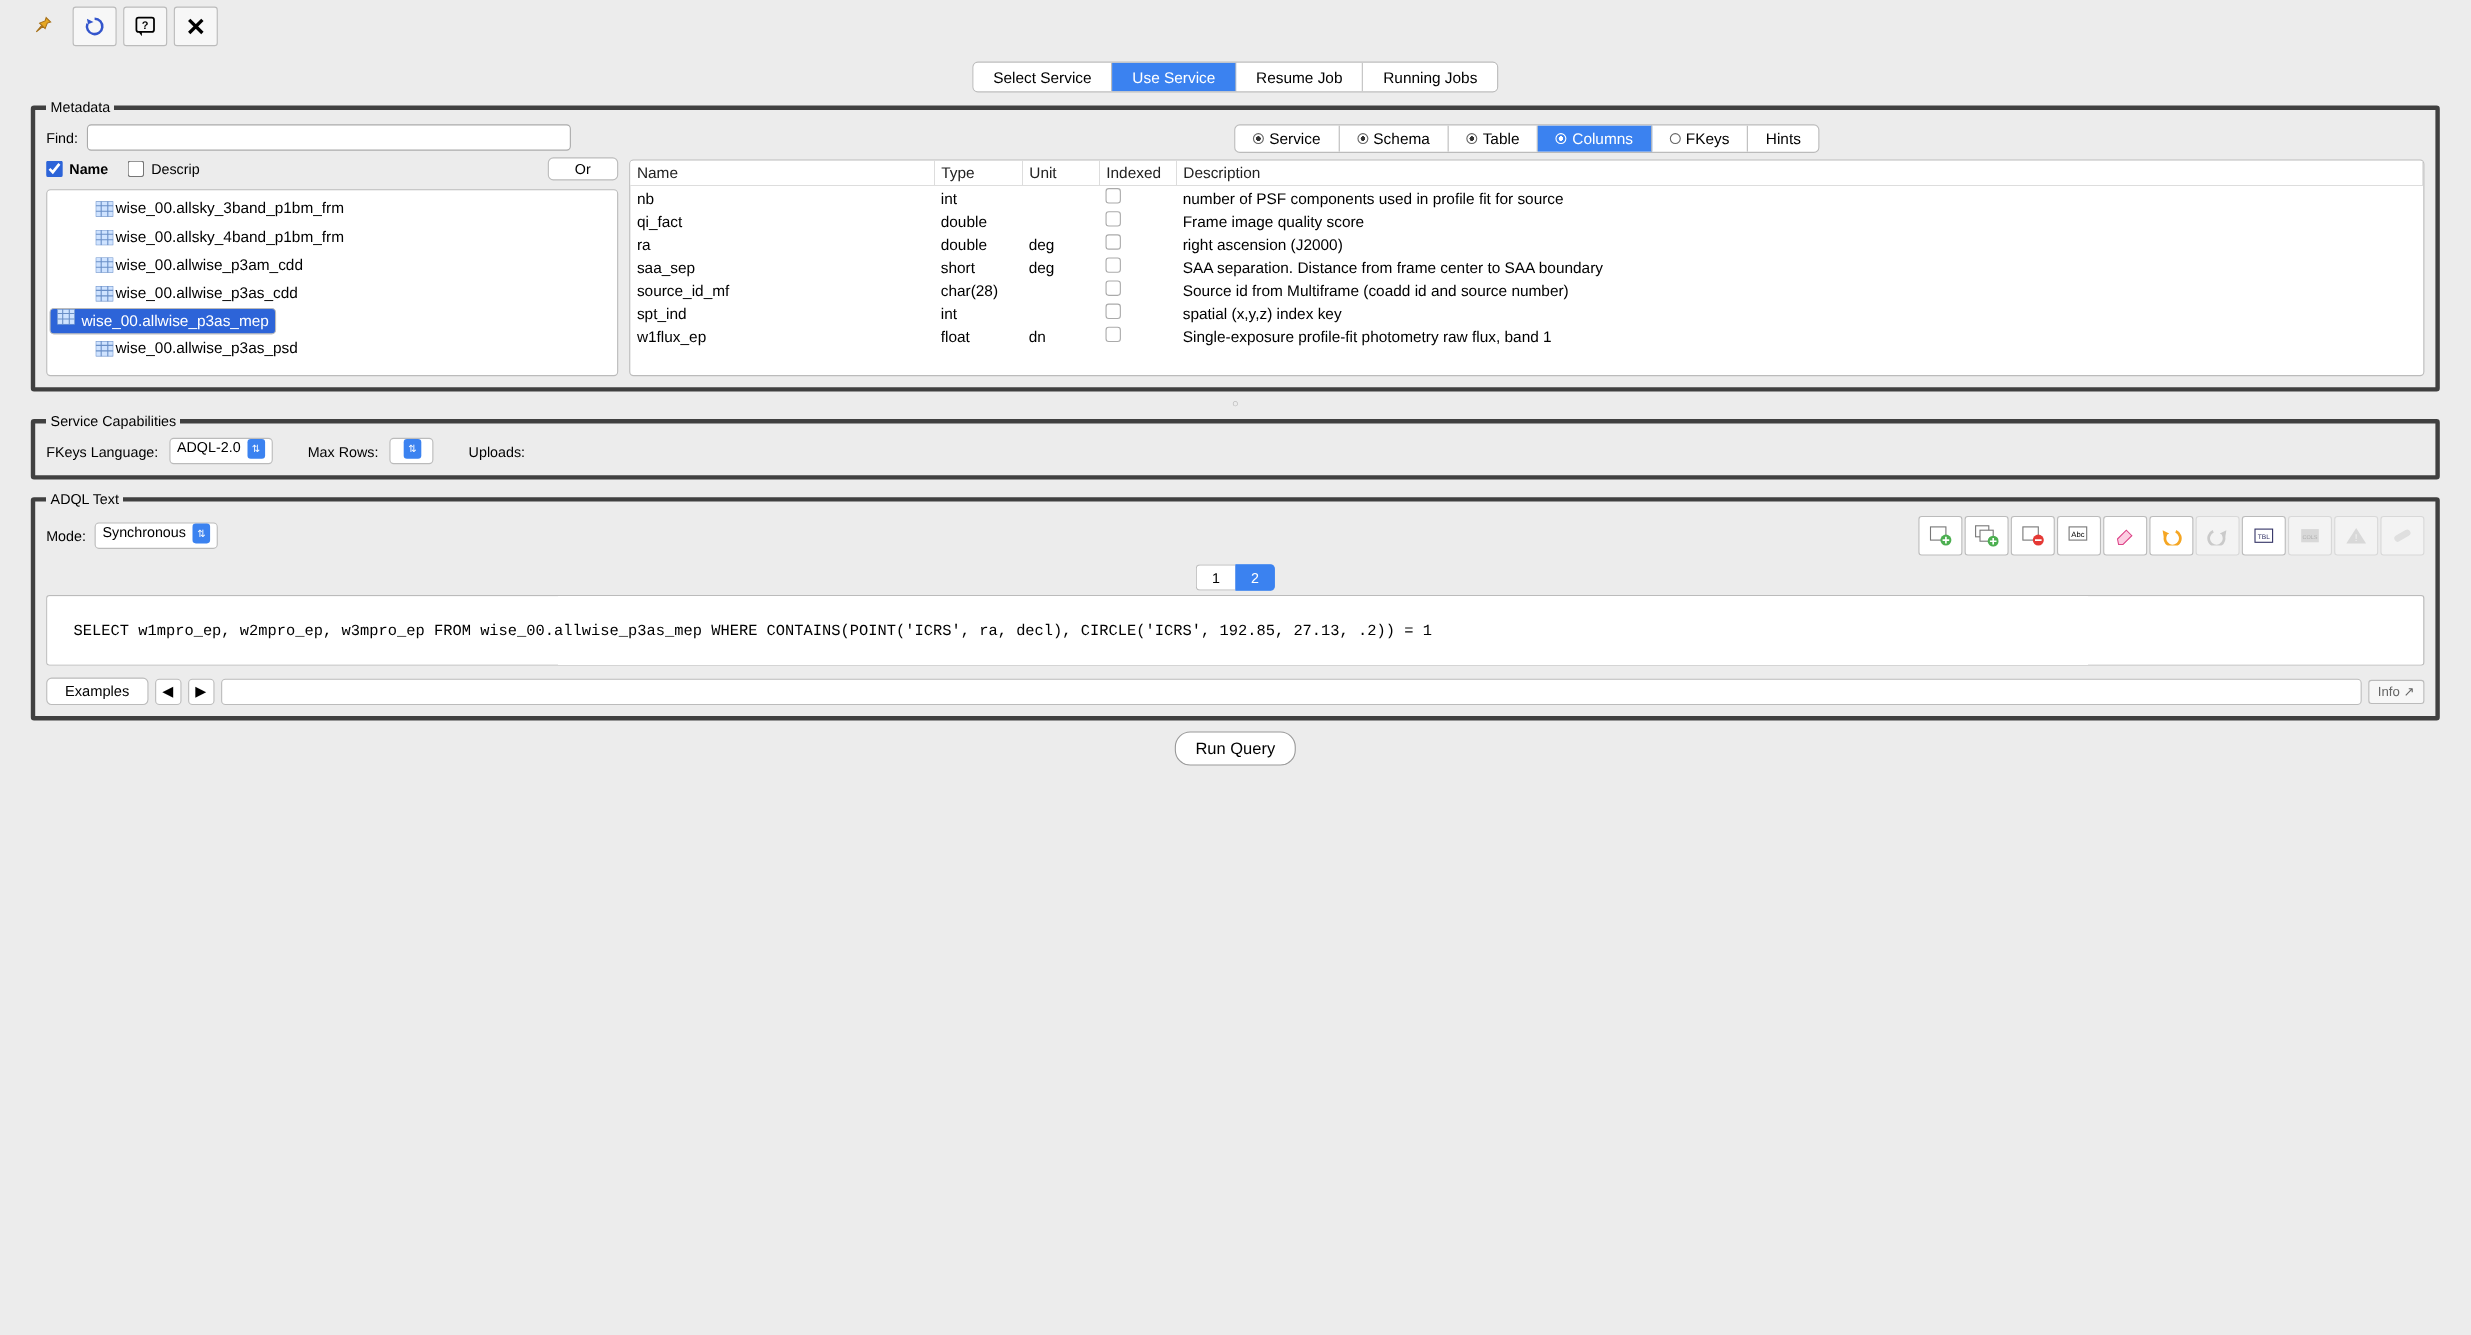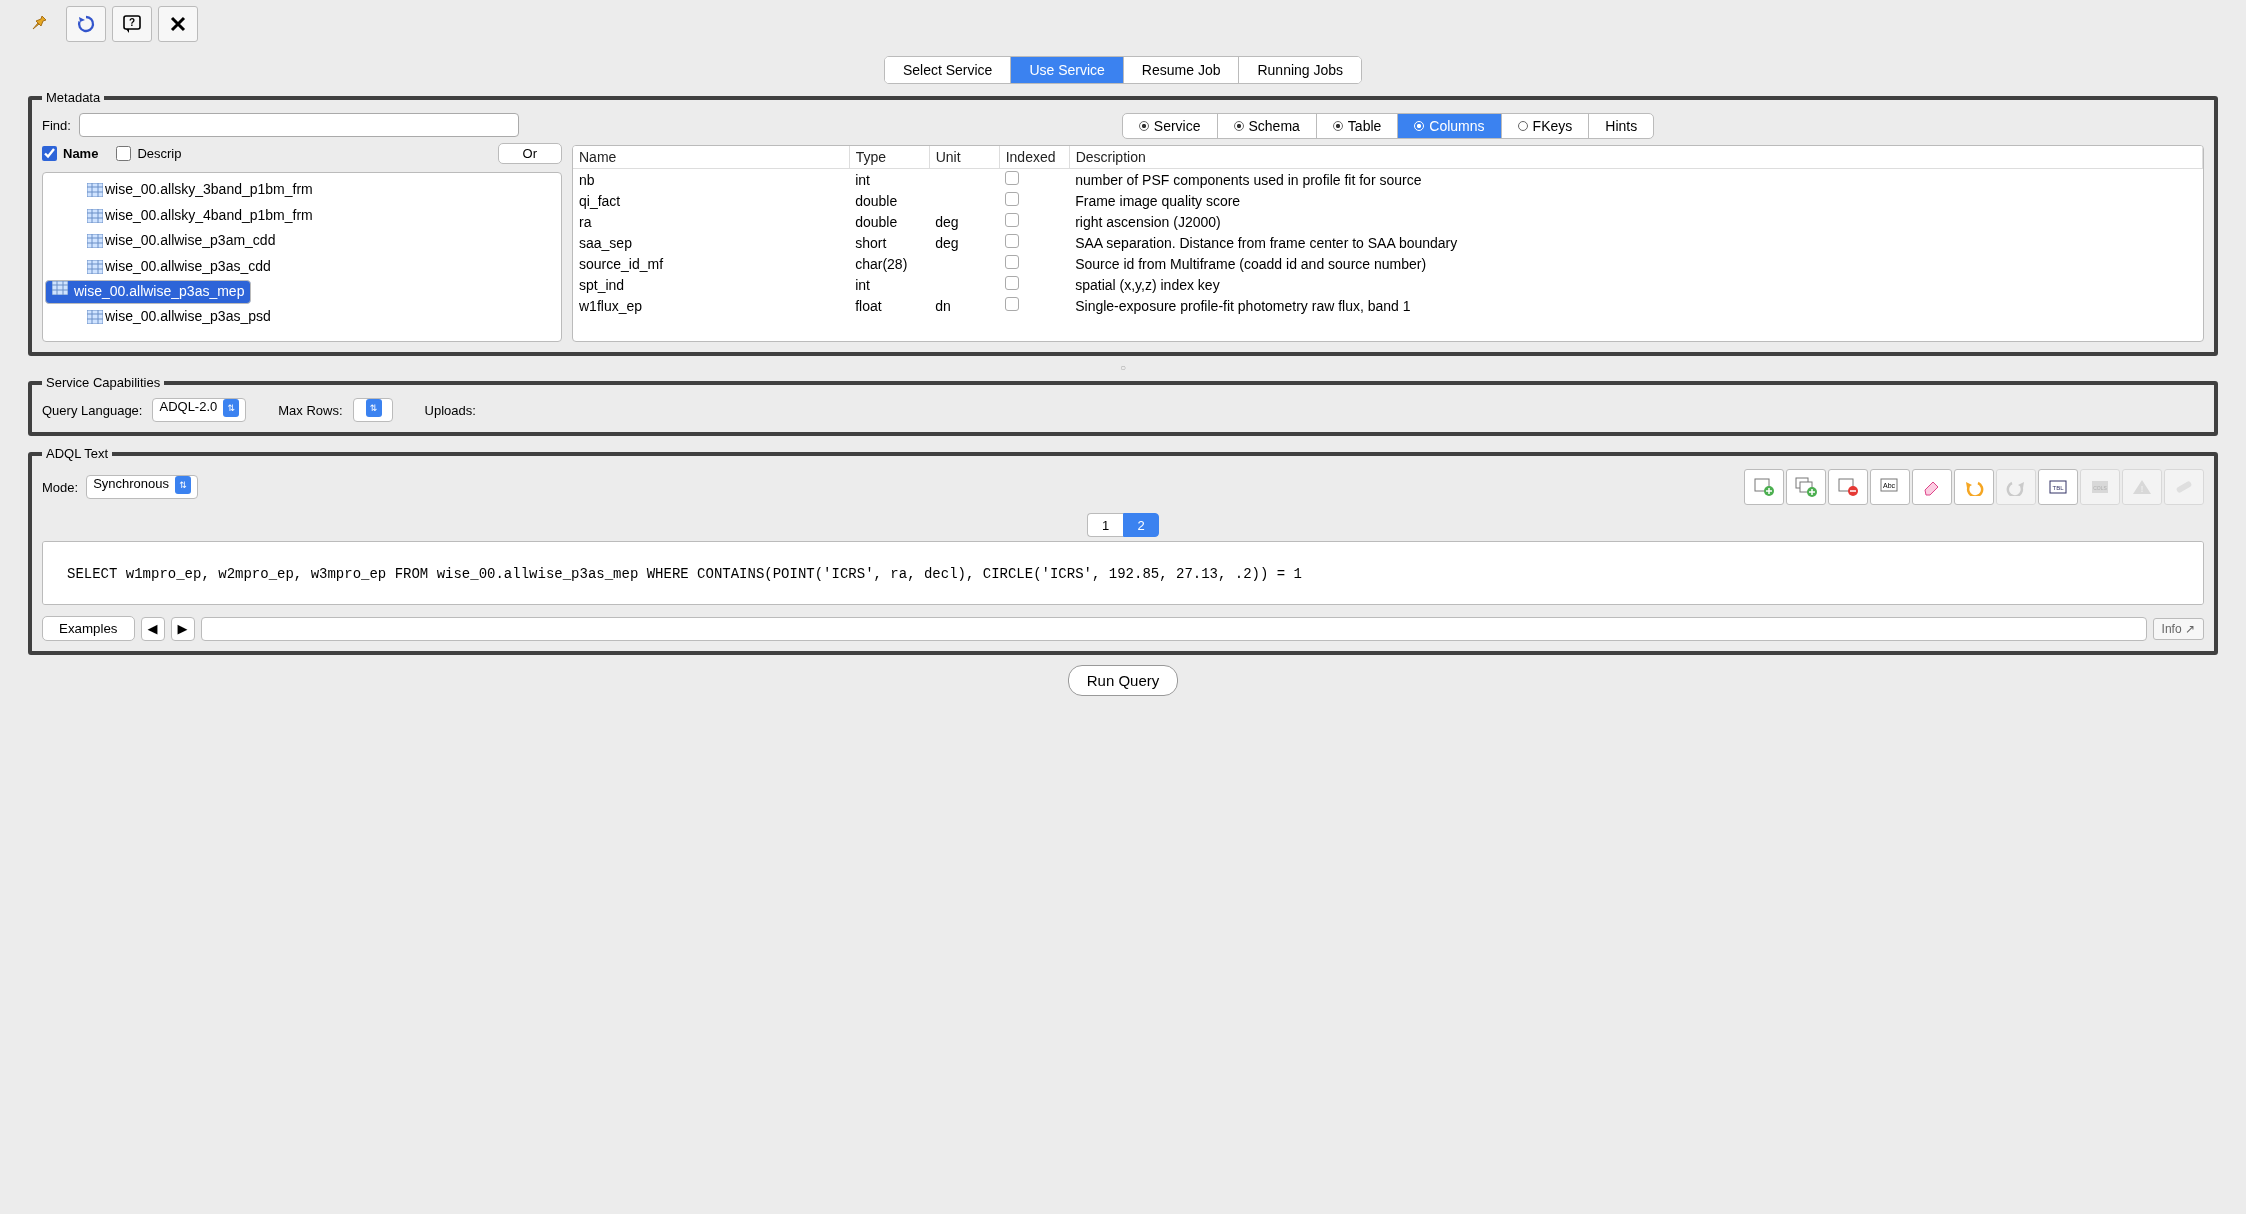--- a/index.html
+++ b/index.html
@@ -476,21 +476,21 @@
       </div>
     </div>
   </div>
 </fieldset>
 
 <div class="splitter-dot">○</div>
 
 <fieldset>
   <legend>Service Capabilities</legend>
   <div class="svc-row">
-    <span>Query Language:</span>
+    <span>FKeys Language:</span>
     <div class="sel">
       <span>ADQL-2.0</span>
       <span class="arrows">⇅</span>
     </div>
     <span style="width:12px"></span>
     <span>Max Rows:</span>
     <div class="sel" style="min-width:40px">
       <span></span>
       <span class="arrows">⇅</span>
     </div>

